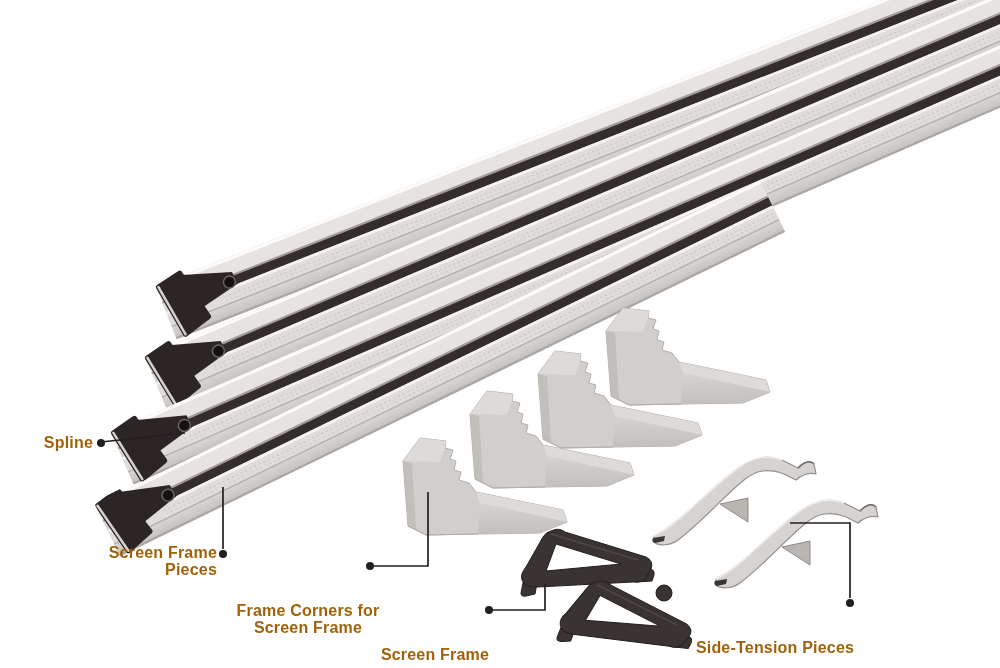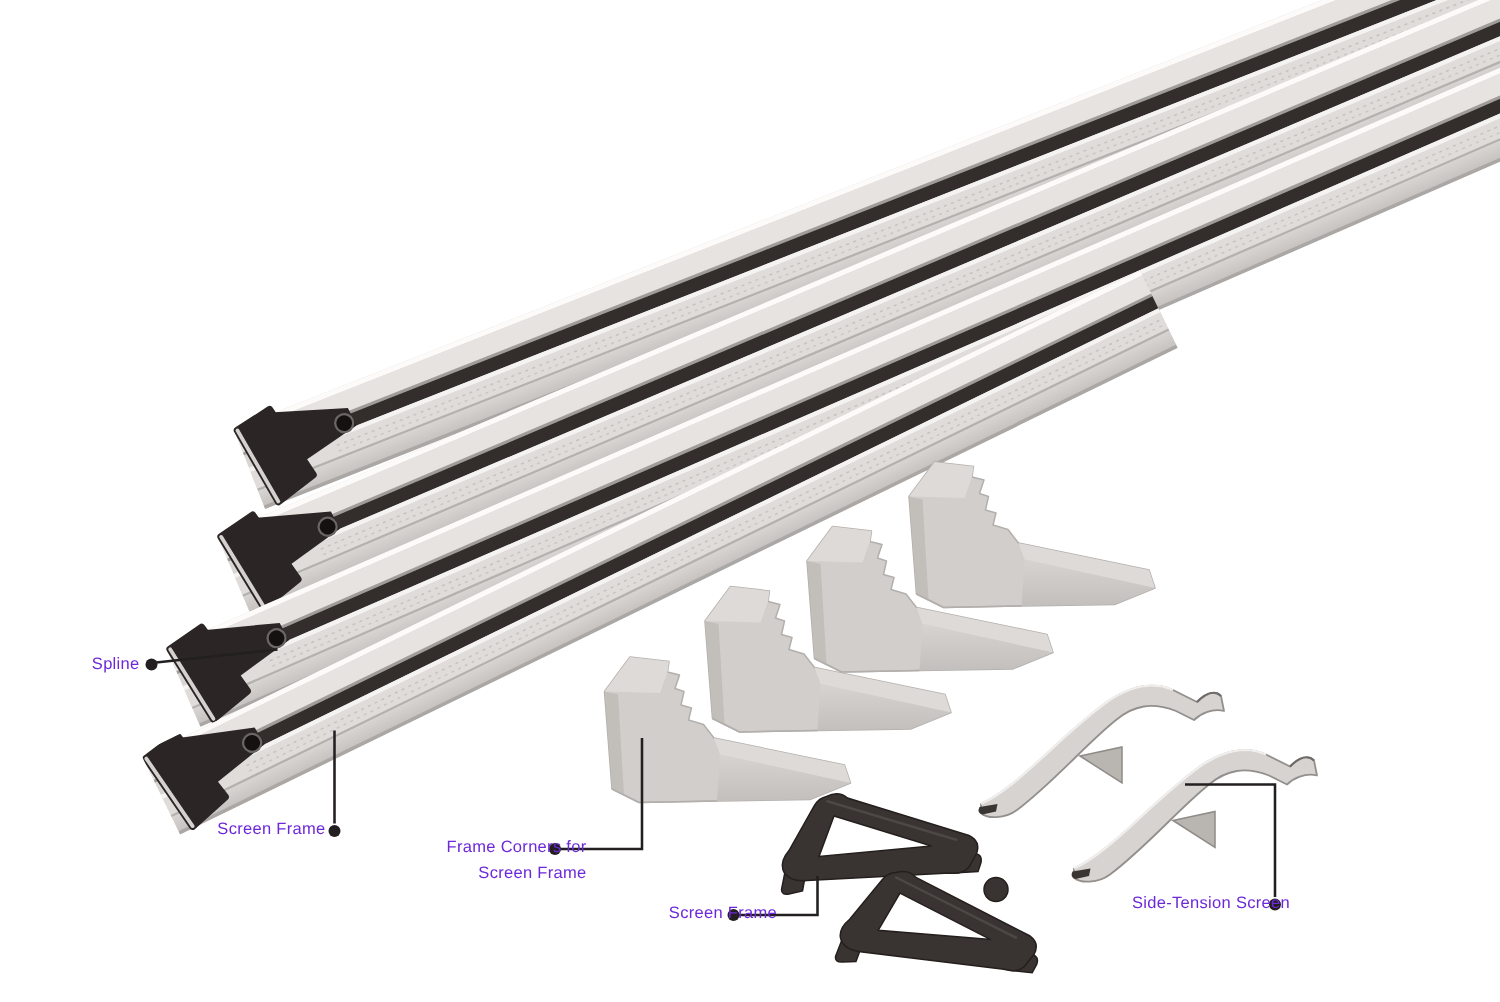--- a/index.html
+++ b/index.html
@@ -6,30 +6,30 @@
   #stage{
     position:relative;
     width:1000px;height:668px;
     background:#ffffff;
     overflow:hidden;
     font-family:"Liberation Sans", sans-serif;
   }
   #art{position:absolute;left:0;top:0;}
   .callout{
     position:absolute;
-    color:#6d28d9;
-    font-weight:400;
-    font-size:11px;
+    color:#a16207;
+    font-weight:700;
+    font-size:16px;
     line-height:16.5px;
     letter-spacing:.2px;
     white-space:nowrap;
   }
   .callout span{display:block;}
   .align-right{text-align:right;}
-  .align-center{text-align:right;}
+  .align-center{text-align:center;margin-top:46px;}
 </style>
 </head>
 <body>
 
 <div id="stage">
 
   <svg id="art" width="1000" height="668" viewBox="0 0 1000 668">
     <defs>
       <linearGradient id="gFront" x1="0" y1="0" x2="0" y2="1">
         <stop offset="0" stop-color="#d8d4d1"></stop>
@@ -131,28 +131,29 @@
       <circle cx="850" cy="603" r="4"></circle>
     </g>
   </svg>
 
   <div class="callout align-right" style="left:13px;top:435px;width:80px;">
     <span>Spline</span>
   </div>
 
   <div class="callout align-right" style="left:55px;top:545px;width:162px;">
     <span>Screen Frame</span>
+    <span>Pieces</span>
   </div>
 
   <div class="callout align-center" style="left:225px;top:557px;width:166px;">
     <span>Frame Corners for</span>
     <span>Screen Frame</span>
   </div>
 
   <div class="callout align-center" style="left:352px;top:601px;width:166px;">
     <span>Screen Frame</span>
   </div>
 
   <div class="callout align-center" style="left:690px;top:594px;width:170px;">
-    <span>Side-Tension Screen</span>
+    <span>Side-Tension Pieces</span>
   </div>
 
 </div>
 
 </body></html>

